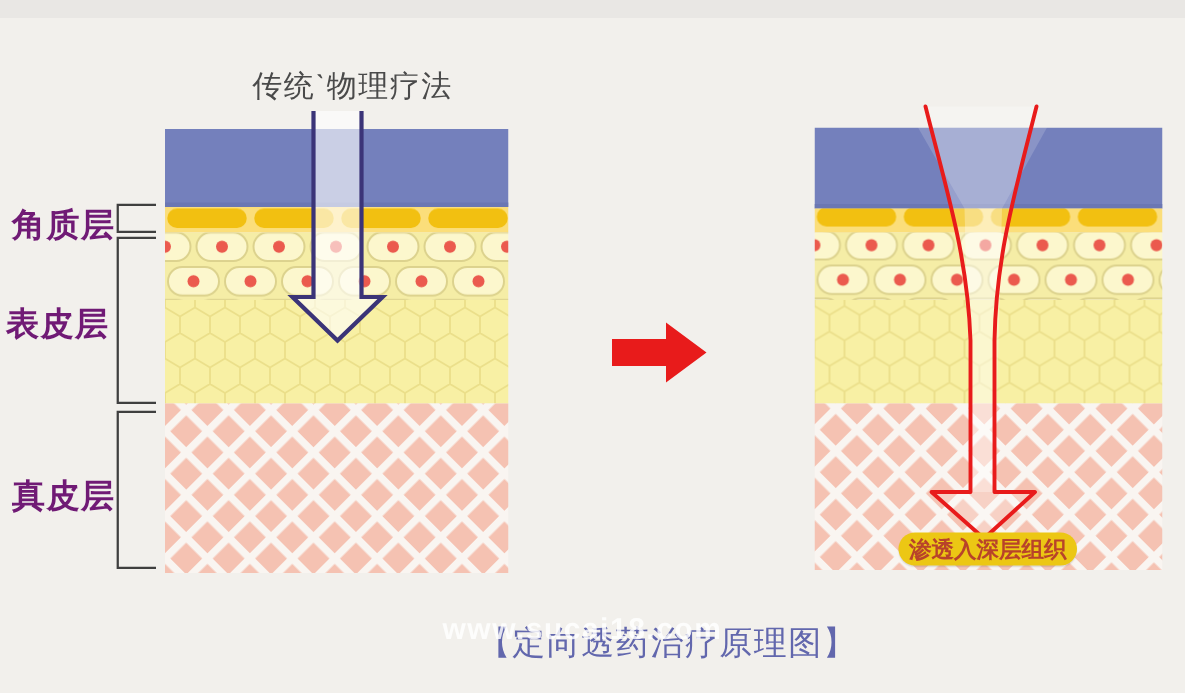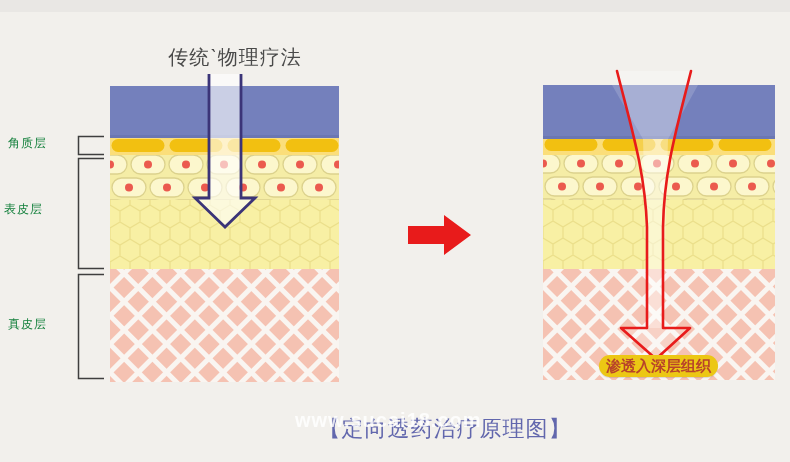--- a/index.html
+++ b/index.html
@@ -18,21 +18,21 @@
   .canvas{
     position:relative;width:790px;height:462px;margin:12px auto;
     background:#f2f0ec;overflow:hidden;
   }
   .abs{position:absolute;}
   .panel-title{
     font-size:20px;color:#4a4a4a;letter-spacing:1px;
     text-align:center;white-space:nowrap;
   }
   .layer-label{
-    font-size:12px;color:#15803d;letter-spacing:1px;white-space:nowrap;
+    font-size:22px;color:#701a75;letter-spacing:1px;white-space:nowrap;font-weight:bold;
   }
   .pill{
     display:flex;align-items:center;justify-content:center;
     border-radius:12px;font-weight:bold;white-space:nowrap;
     box-shadow:0 1px 1px rgba(0,0,0,0.12);
   }
   .pill-left{
     left:182px;top:219px;width:92px;height:24px;
     background:var(--pill-gold);color:var(--pill-text-navy);font-size:16px;
   }

